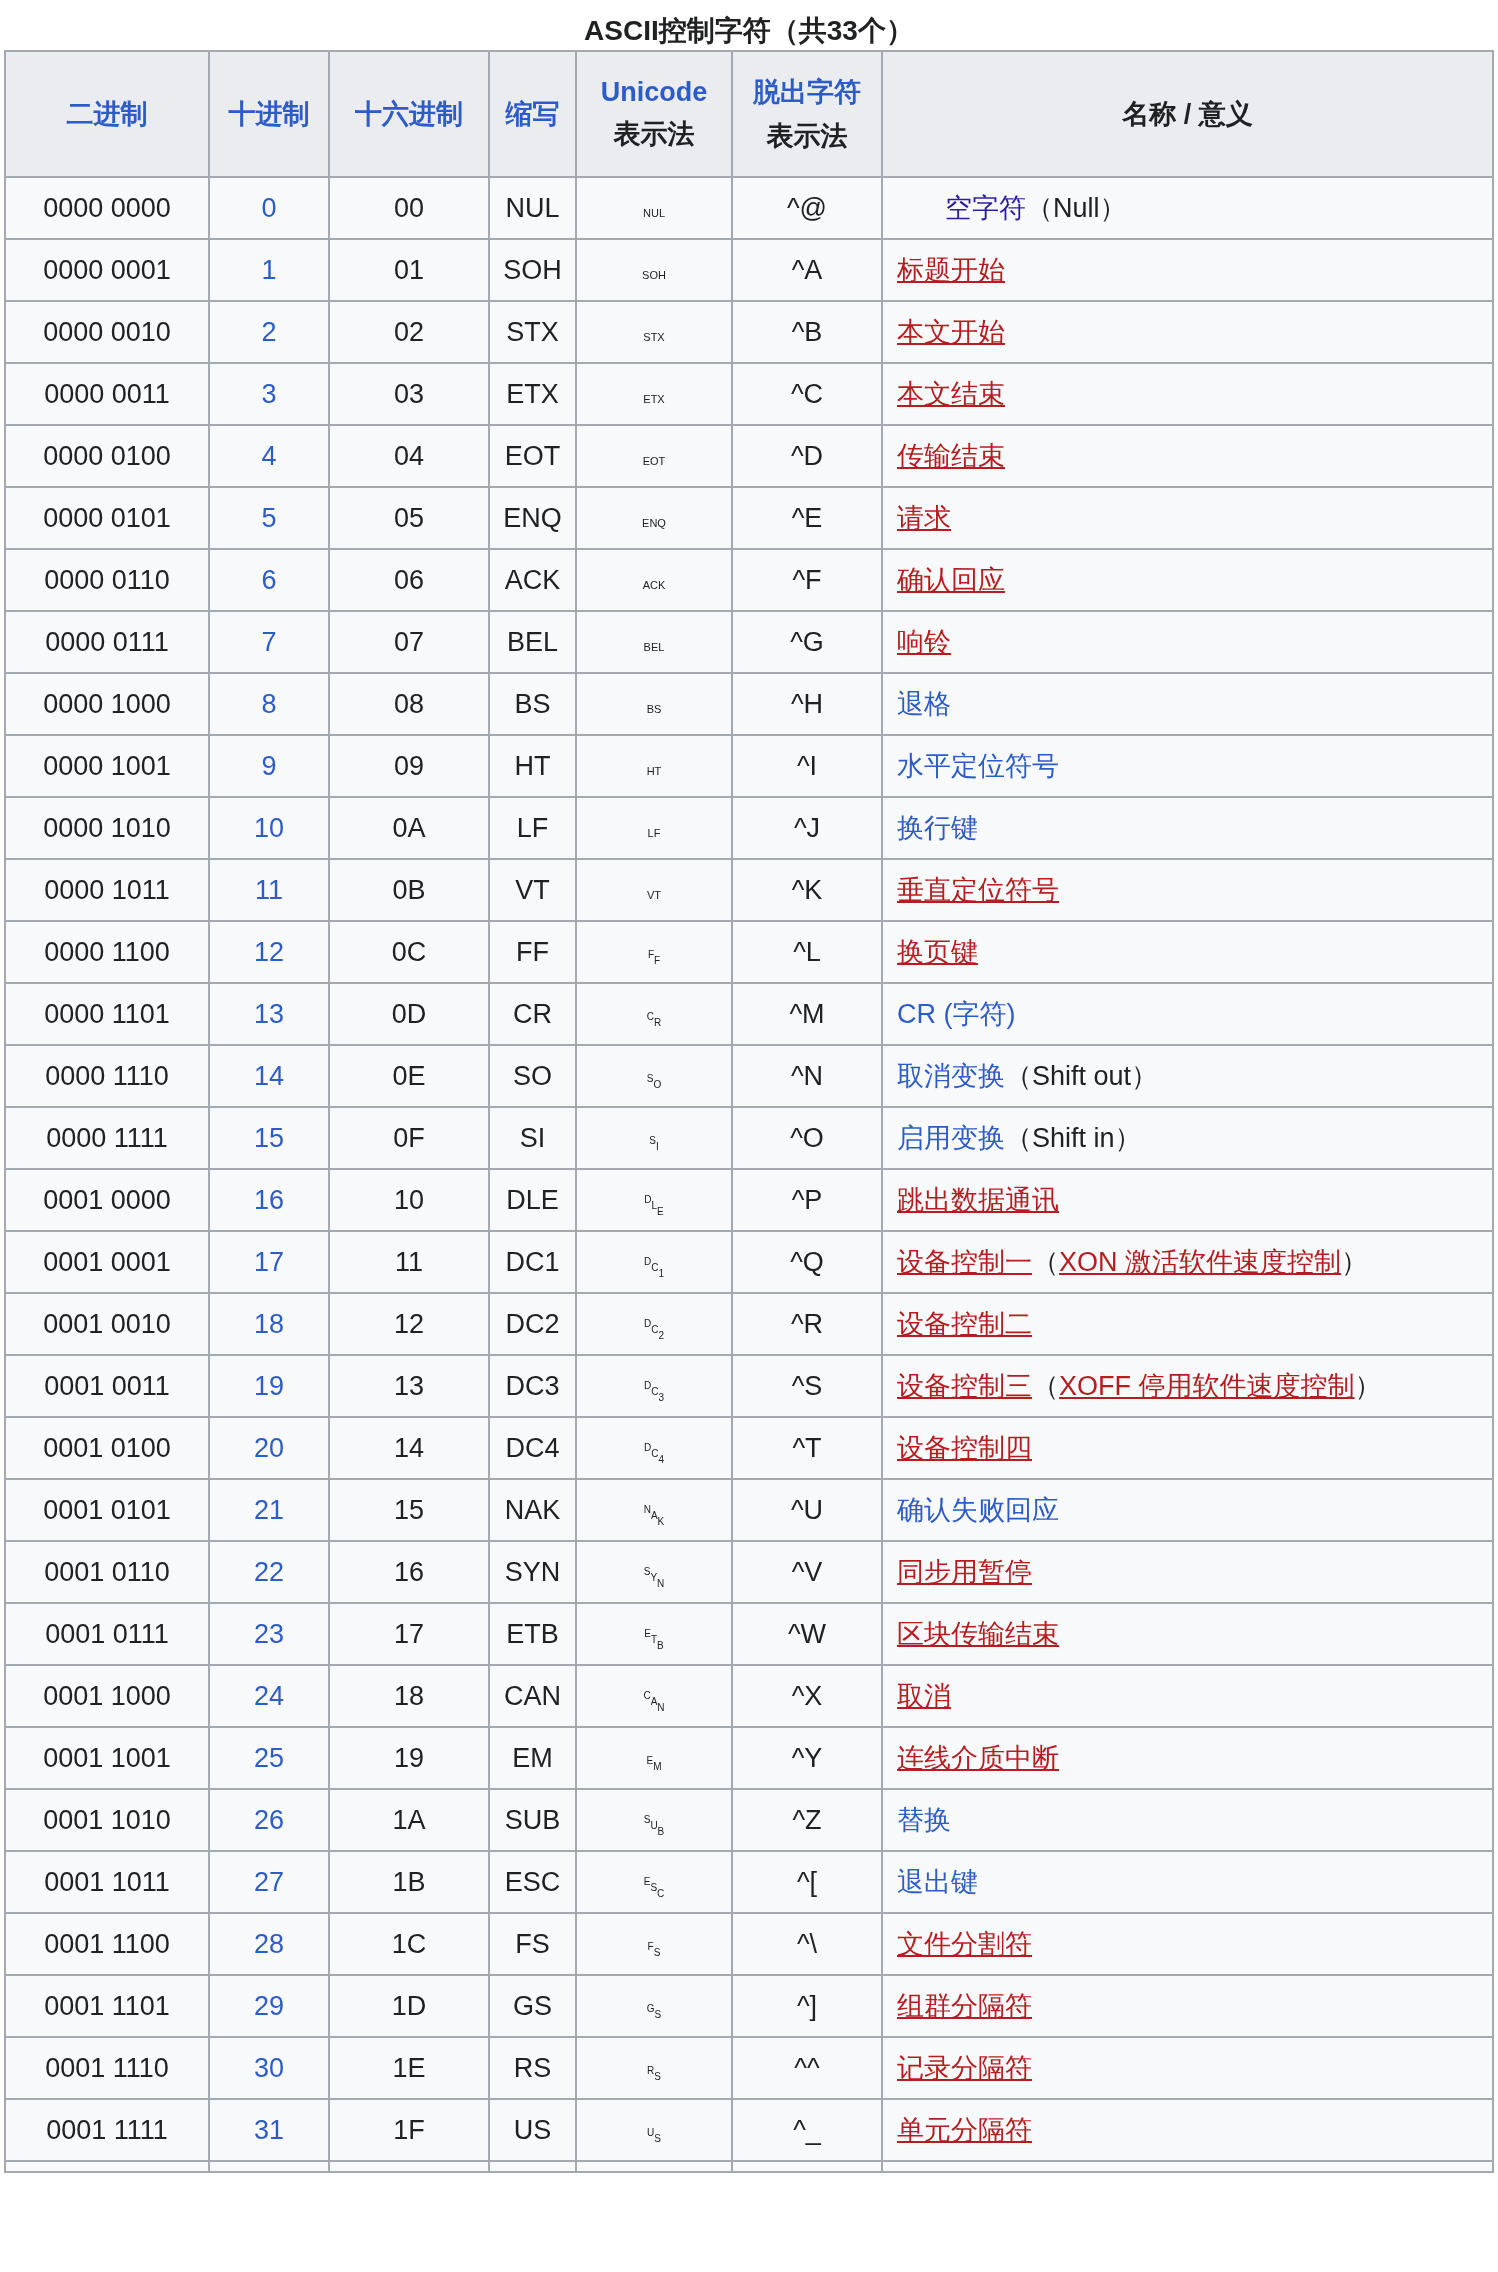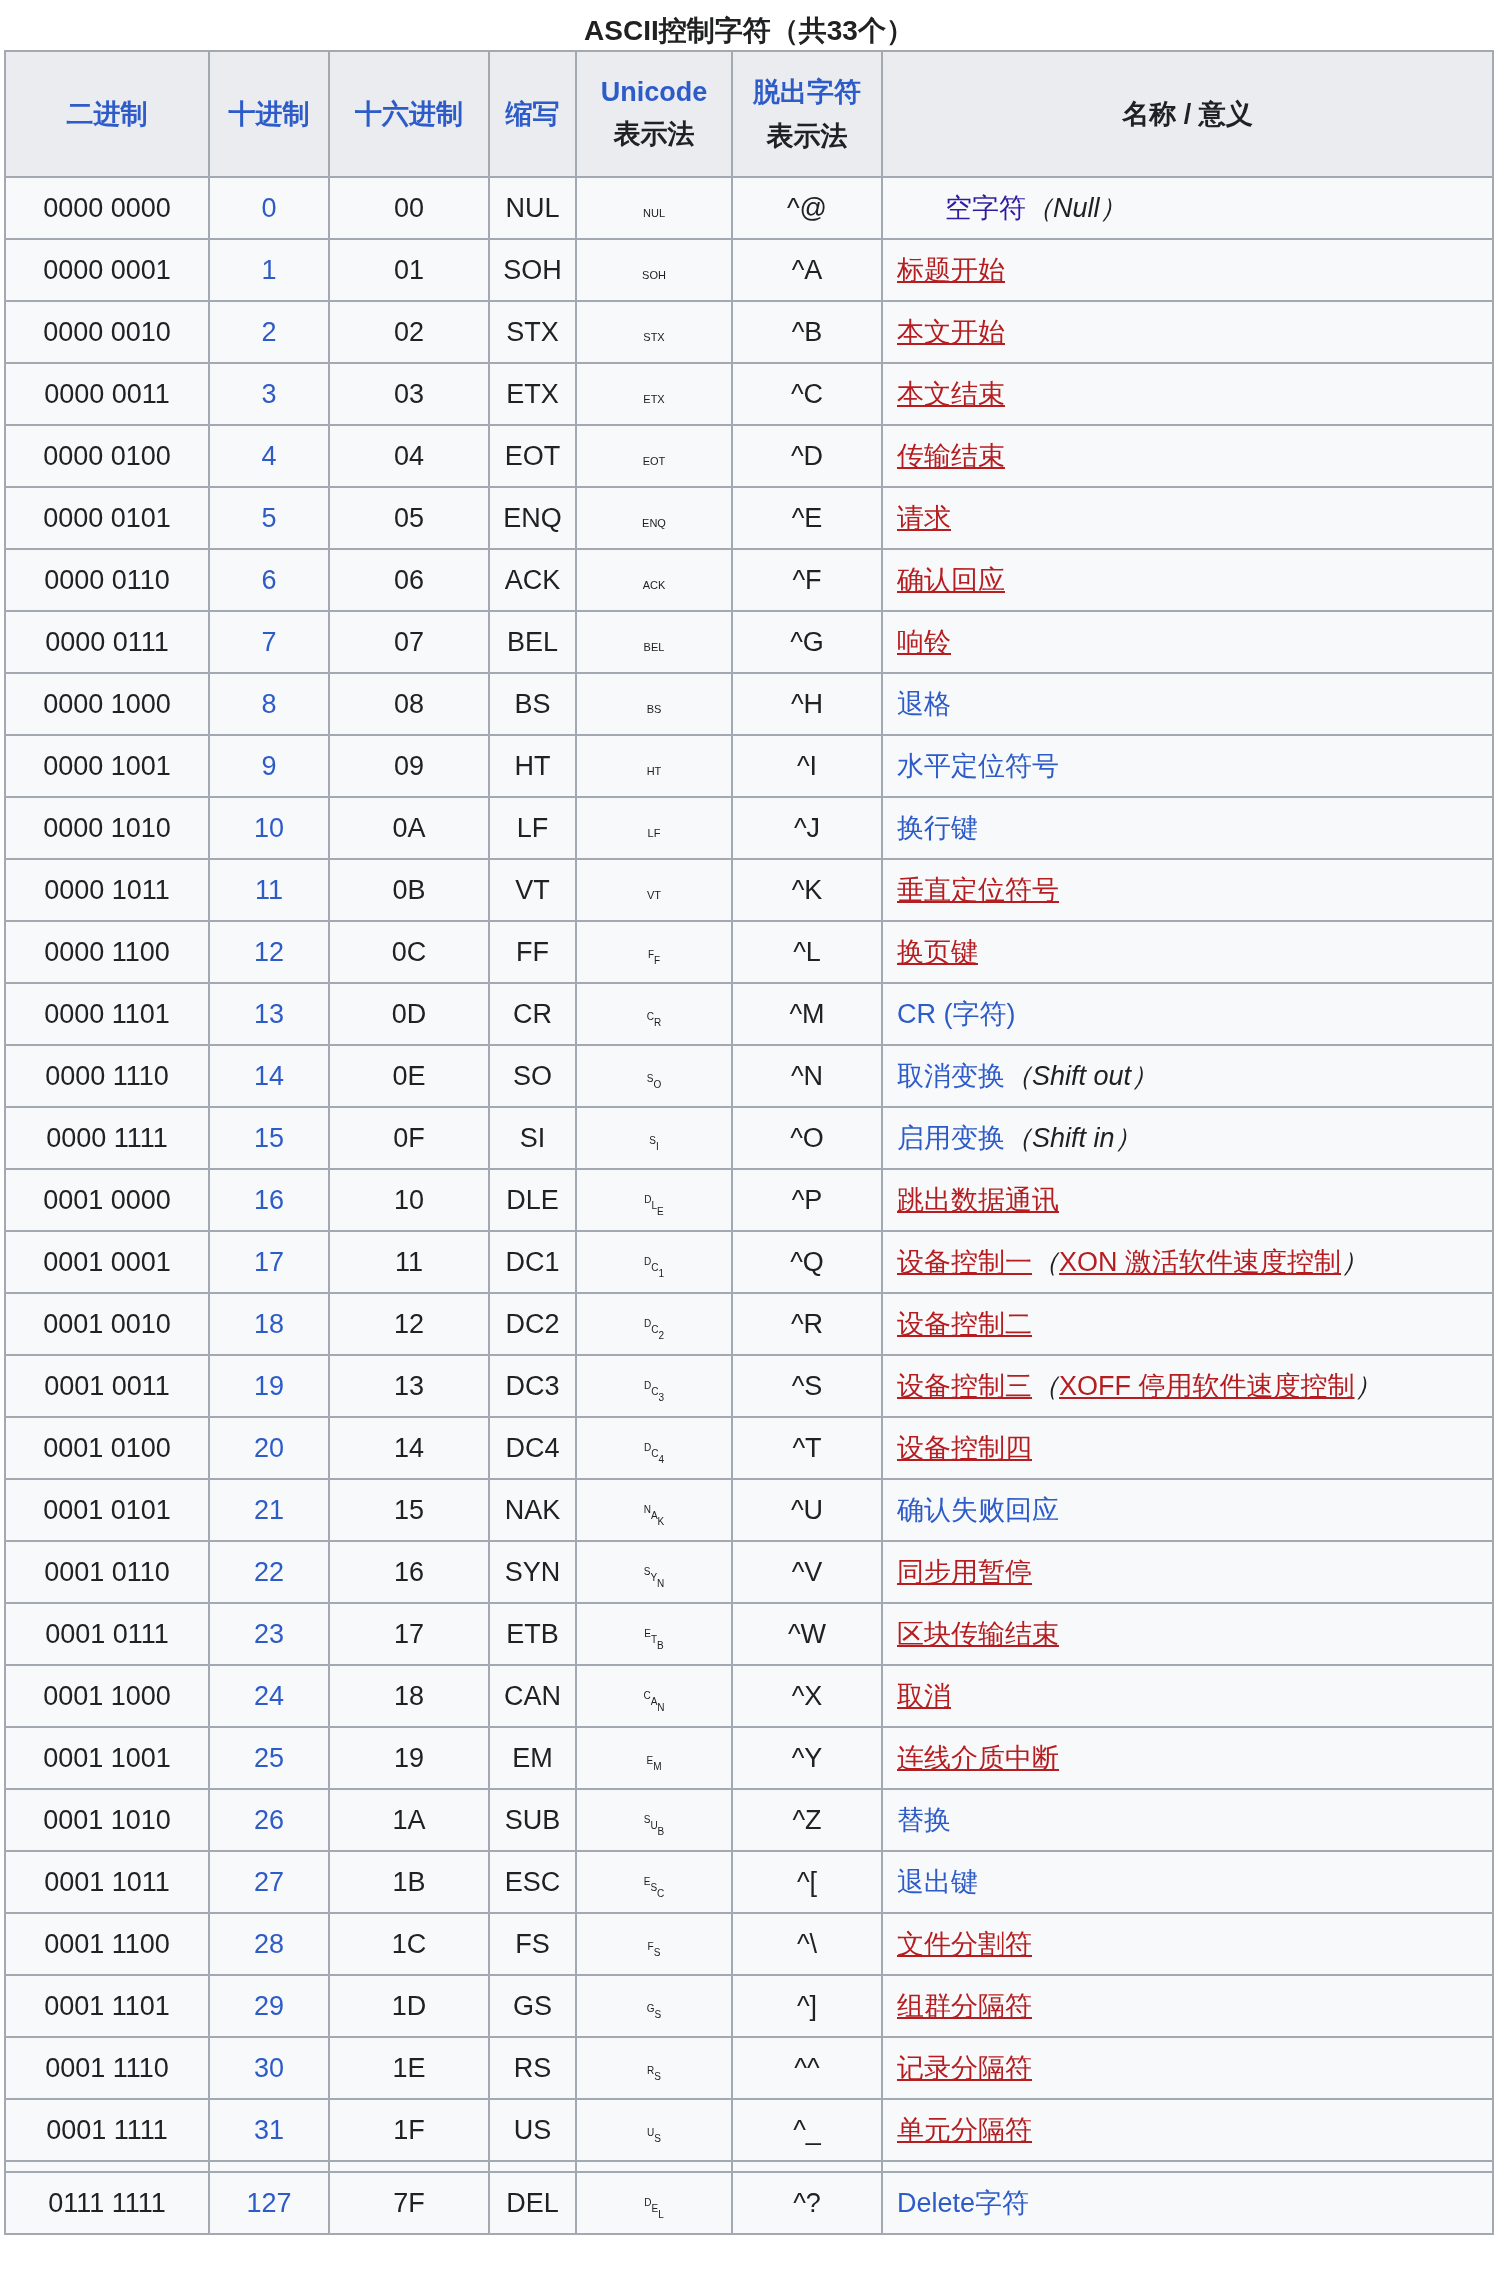--- a/index.html
+++ b/index.html
@@ -27,21 +27,21 @@
     background:var(--hdrbg); height:124px; font-weight:bold; padding:0;
   }
   .hdr-link{color:var(--link);}
   .hdr-plain{color:var(--text);}
   .hdr-two{display:flex;flex-direction:column;justify-content:center;gap:8px;}
   tbody td{height:60px; padding:0;}
   td.name-cell{text-align:left; padding-left:14px;}
   .seg-link{color:var(--link);margin-top:32px;}
   .seg-visited{color:var(--visited);margin-left:48px;}
   .seg-red{color:var(--red);text-decoration:underline;}
-  .seg-plain{color:var(--text);font-style:italic;}
+  .seg-plain{color:var(--text);}
   .dec-link{color:var(--link);}
   tr.gap-row td{height:9px; padding:0; line-height:0; font-size:0;}
   .upic{display:inline-flex; align-items:center; justify-content:center;}
   .upic span{display:inline-block; line-height:1;}
   .upic.flat span{font-size:11px; letter-spacing:0px;}
   .upic.stair span{font-size:10px;}
 </style>
 </head>
 <body>
 
@@ -484,28 +484,15 @@
         </tr>
         <tr class="gap-row">
           <td></td>
           <td></td>
           <td></td>
           <td></td>
           <td></td>
           <td></td>
           <td></td>
         </tr>
-        <tr class="data-row">
-          <td>0111 1111</td>
-          <td><span class="dec-link">127</span></td>
-          <td>7F</td>
-          <td>DEL</td>
-          <td><span class="upic stair">
-              <span style="transform: translateY(-6px);">D</span>
-              <span style="transform: translateY(0px);">E</span>
-              <span style="transform: translateY(6px);">L</span>
-            </span></td>
-          <td>^?</td>
-          <td class="name-cell"><span class="seg-link">Delete字符</span></td>
-        </tr>
       </tbody>
   </table>
 </div>
 
 </body></html>

